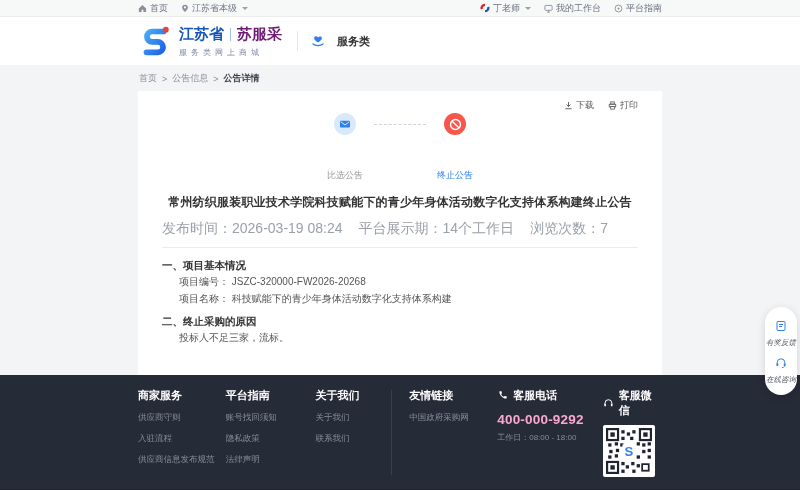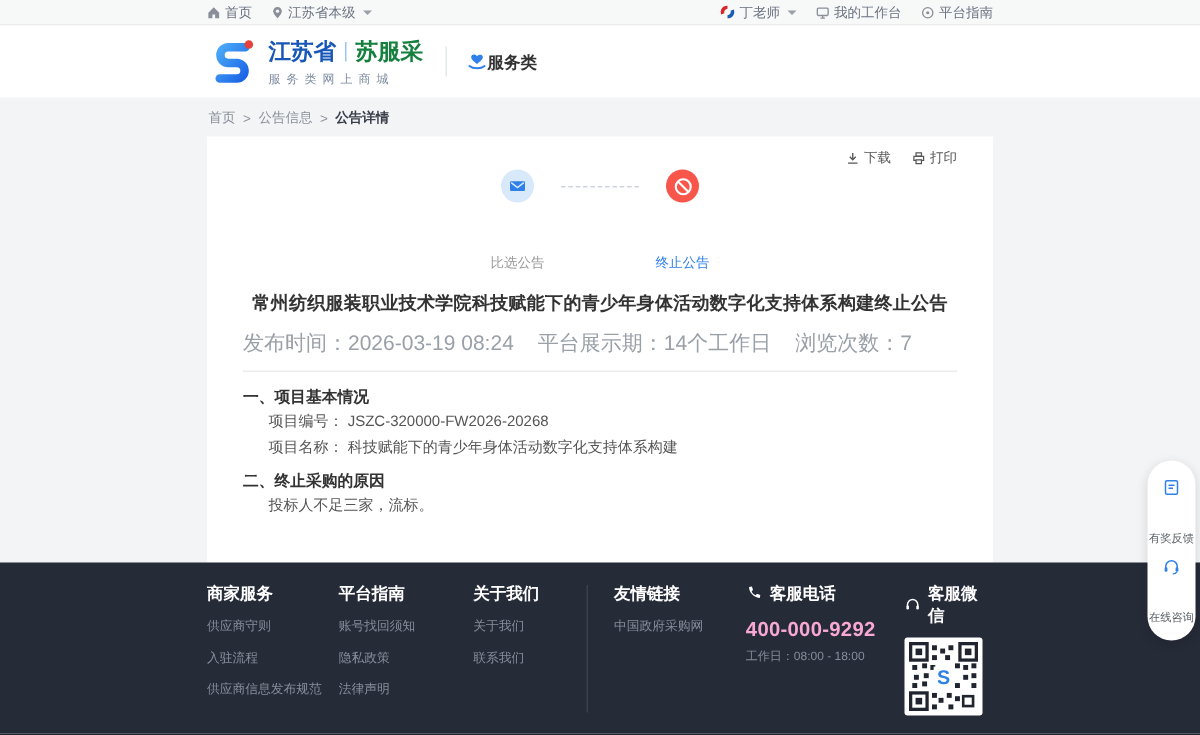--- a/index.html
+++ b/index.html
@@ -15,24 +15,24 @@
   .caret { width:0; height:0; border-left:3px solid transparent; border-right:3px solid transparent; border-top:3.5px solid #9aa0a8; margin-left:2px; }
 
   
   .header { height:48px; background:#fff; }
   .header .inner { height:48px; display:flex; align-items:center; }
   .logo-wrap { display:flex; align-items:center; cursor:pointer; }
   .logo-text { margin-left:7px; }
   .logo-row { display:flex; align-items:center; gap:6px; }
   .prov { font-size:15px; font-weight:bold; color:#1857b8; }
   .logo-sep { width:1px; height:13px; background:#9ec3f5; }
-  .brand { font-size:15px; font-weight:bold; color:#15803d; }
+  .brand { font-size:15px; font-weight:bold; color:#701a75; }
   .logo-sub { font-size:8px; color:#7d8ba1; letter-spacing:4px; margin-top:3px; }
   .head-div { width:1px; height:20px; background:#e5e8ee; margin:0 13px 0 15px; }
-  .cat-badge { display:flex; align-items:center; gap:0; font-size:11px; font-weight:bold; color:#333; cursor:pointer; }
+  .cat-badge { display:flex; align-items:center; gap:12px; font-size:11px; font-weight:bold; color:#333; cursor:pointer; }
 
   
   .breadcrumb { padding:7px 1px 6px; font-size:9px; color:#8a8f99; display:flex; gap:5px; align-items:center; }
   .crumb { cursor:pointer; }
   .crumb-last { color:#3a3f4a; font-weight:bold; }
 
   
   .card { width:524px; margin:0 auto; background:#fff; padding:8px 24px 16px; height:284px; }
   .tools { display:flex; justify-content:flex-end; gap:14px; font-size:9px; color:#555; height:12px; align-items:center; }
   .tool { display:flex; align-items:center; gap:3px; cursor:pointer; }
@@ -50,21 +50,21 @@
   .a-meta { margin-top:9px; display:flex; justify-content:flex-start; gap:16px; font-size:14px; color:#9aa0a8; }
   .a-divider { margin-top:9px; border-bottom:1px solid #ececec; }
   .sections { margin-top:9px; }
   .sec { margin-top:6px; }
   .sec-h { font-size:10.5px; font-weight:bold; color:#333; line-height:17px; }
   .sec-line { font-size:10px; color:#555; line-height:16.5px; padding-left:17px; }
 
   
   .float-widget { position:absolute; right:3px; top:307px; width:32px; background:#fff; border-radius:16px; box-shadow:0 2px 8px rgba(0,0,0,.14); padding:8px 0 6px; text-align:center; z-index:5; }
   .fw-item { padding:3px 0 5px; cursor:pointer; }
-  .fw-label { font-size:7.5px; color:#5a6066; margin-top:18px; line-height:9px; }
+  .fw-label { font-size:7.5px; color:#5a6066; margin-top:2px; line-height:9px;font-style:italic; }
 
   
   .footer { background:#262b38; }
   .footer .inner { padding:13px 0 12px; display:flex; }
   .f-col1 { width:95px; } .f-col2 { width:97px; } .f-col3 { width:82px; }
   .f-div { width:1px; background:rgba(255,255,255,.10); margin:2px 0; }
   .f-col4 { width:112px; padding-left:17px; }
   .f-title { font-size:11px; font-weight:bold; color:#fff; }
   .f-link { font-size:8.5px; color:#878d9a; margin-top:9px; cursor:pointer; }
   .f-phone { margin-left:auto; width:112px; }

